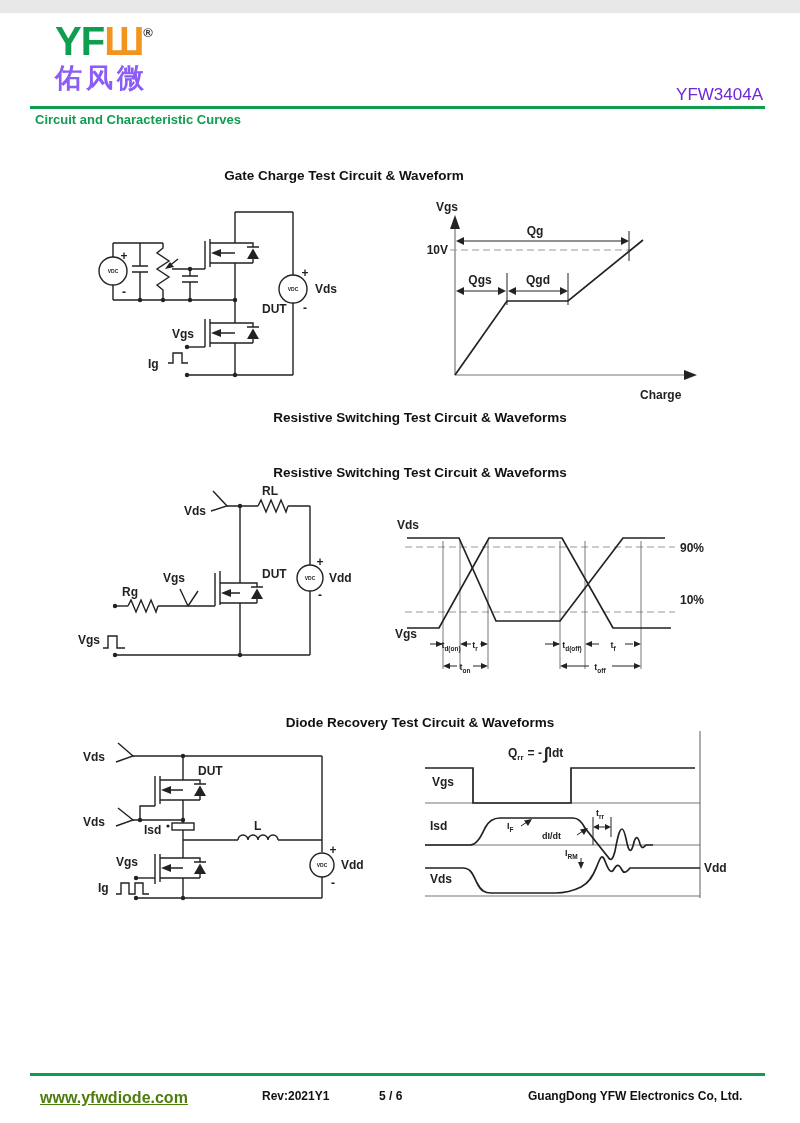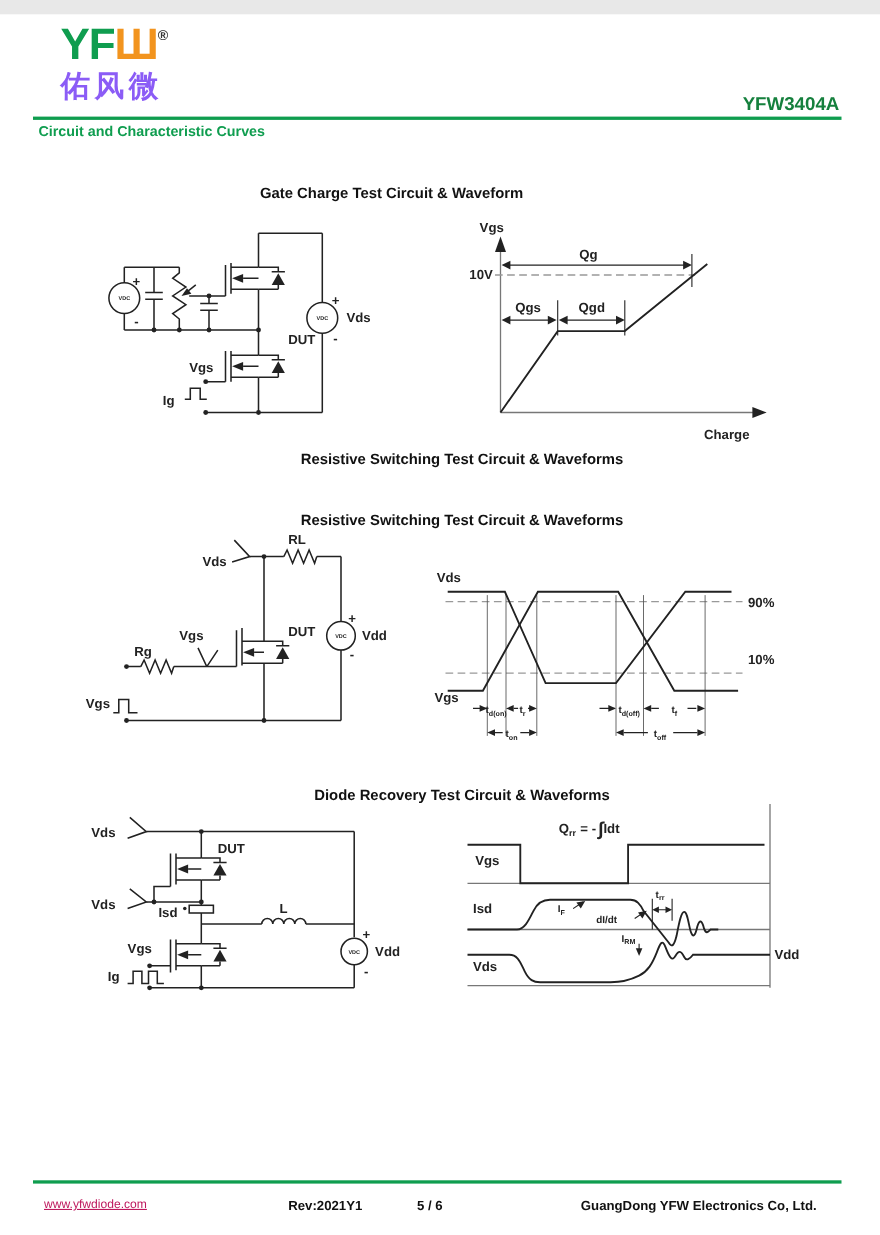--- a/index.html
+++ b/index.html
@@ -4,26 +4,26 @@
 <style>
   html,body{margin:0;padding:0;background:#e8e8e8;}
   .page{position:relative;width:800px;height:1123px;background:#ffffff;margin:13px auto;
         font-family:"Liberation Sans",sans-serif;overflow:hidden;}
   .abs{position:absolute;}
   .logo-row{font-size:40px;font-weight:800;letter-spacing:-1px;line-height:1;}
   .logo-yf{color:#0f9d4f;}
   .logo-u{color:#f2941e;}
   .logo-reg{font-size:13px;color:#333;vertical-align:18px;font-weight:700;letter-spacing:0;}
   .logo-cn{color:#8b5cf6;font-size:27px;font-weight:700;letter-spacing:4px;line-height:1.15;margin-top:2px;}
-  .part-number{font-size:17px;font-weight:700;color:#15803d;}
+  .part-number{font-size:17px;font-weight:400;color:#6d28d9;}
   .green-rule{background:#0f9d4f;height:3px;}
   .page-heading{color:#0f9d4f;font-size:13px;font-weight:700;}
   .sec-title{font-size:13.5px;font-weight:700;color:#111;text-align:center;}
   .footer-text{font-size:12px;font-weight:700;color:#111;}
-  .footer-link{font-size:11px;font-weight:400;color:#be185d;text-decoration:underline;cursor:pointer;}
+  .footer-link{font-size:16px;font-weight:700;color:#4d7c0f;text-decoration:underline;cursor:pointer;}
 
   svg text{font-family:"Liberation Sans",sans-serif;}
   .lbl{font-size:12px;font-weight:700;fill:#222;}
   .tiny{font-size:5px;font-weight:700;fill:#222;}
   .sm{font-size:9px;font-weight:700;fill:#222;}
   .wire{stroke:#222;stroke-width:1.4;fill:none;}
   .trace{stroke:#222;stroke-width:1.7;fill:none;}
   .axis{stroke:#777;stroke-width:1.2;fill:none;}
   .dash{stroke:#999;stroke-width:1.2;fill:none;stroke-dasharray:7,4;}
   .vthin{stroke:#555;stroke-width:0.8;fill:none;}
@@ -40,21 +40,21 @@
     <div class="logo-row"><span class="logo-yf">YF</span><span class="logo-u">Ш</span><span class="logo-reg">®</span></div>
     <div class="logo-cn">佑风微</div>
   </div>
 
   <div class="abs part-number" style="top:72px;right:37px;">YFW3404A</div>
 
   <div class="abs green-rule" style="left:30px;top:93px;width:735px;"></div>
 
   <div class="abs page-heading" style="left:35px;top:99px;">Circuit and Characteristic Curves</div>
 
-  <div class="abs sec-title" style="left:16px;top:155px;width:680px;">Gate Charge Test Circuit &amp; Waveform</div>
+  <div class="abs sec-title" style="left:4px;top:155px;width:680px;">Gate Charge Test Circuit &amp; Waveform</div>
 
   <svg class="abs" style="left:72px;top:183px;" width="270" height="192" viewBox="0 0 270 192">
     <g>
       <circle class="wire" cx="41" cy="75" r="14"></circle>
       <text class="tiny" x="41" y="77" text-anchor="middle">VDC</text>
       <text class="lbl" x="52" y="64" text-anchor="middle">+</text>
       <text class="lbl" x="52" y="100" text-anchor="middle">-</text>
       <path class="wire" d="M41,61 V47 M41,47 H91 M41,89 V104 M41,104 H163"></path>
       <path class="wire" d="M68,47 V70 M60,70 H76 M60,76 H76 M68,76 V104"></path>
       <path class="wire" d="M91,47 V52 L85,57 L97,65 L85,73 L97,81 L85,89 L91,94 V104"></path>

